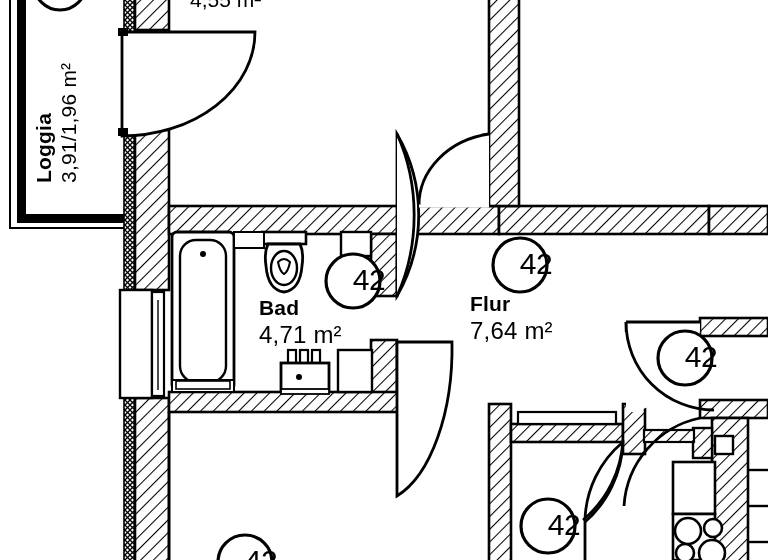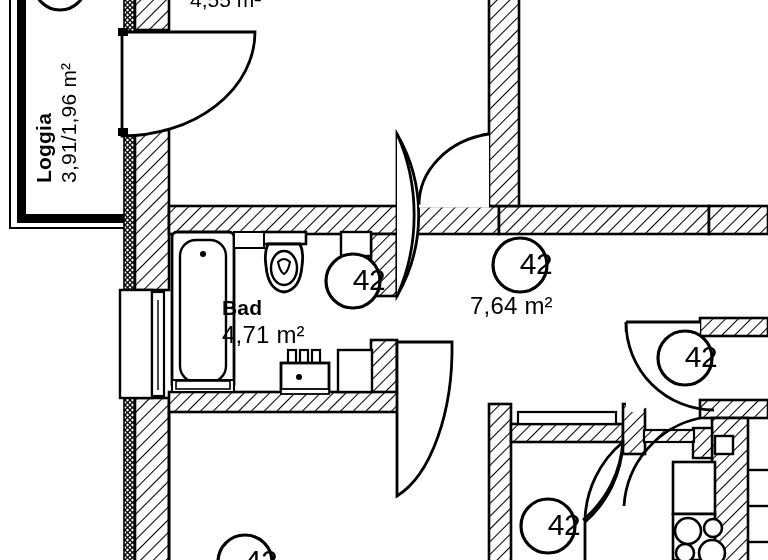--- a/index.html
+++ b/index.html
@@ -39,22 +39,23 @@
     letter-spacing: 0.2px;
     display: block;
   }
   .room-label .rl-area {
     font-weight: normal;
     font-size: 24px;
     letter-spacing: 0.2px;
     display: block;
   }
   #label-bad {
-    left: 222px;
+    left: 228px;
     top: 296px;
+    padding-left: 31px;
   }
   #label-flur {
     left: 470px;
     top: 292px;
   }
   #label-loggia {
     left: -35px;
     top: 60px;
     width: 190px;
     height: 56px;
@@ -277,20 +278,21 @@
     <span class="rl-name">Loggia</span>
     <span class="rl-area">3,91/1,96 m²</span>
   </div>
 
   <div class="room-label" id="label-bad">
     <span class="rl-name">Bad</span>
     <span class="rl-area">4,71 m²</span>
   </div>
 
   <div class="room-label" id="label-flur">
+    <span class="rl-name">Flur</span>
     <span class="rl-area">7,64 m²</span>
   </div>
 
   <div class="marker-num" style="left:331px; top:263px; width:44px;">42</div>
 
   <div class="marker-num" style="left:498px; top:247px; width:44px;">42</div>
 
   <div class="marker-num" style="left:663px; top:340px; width:44px;">42</div>
 
   <div class="marker-num" style="left:526px; top:508px; width:44px;">42</div>

